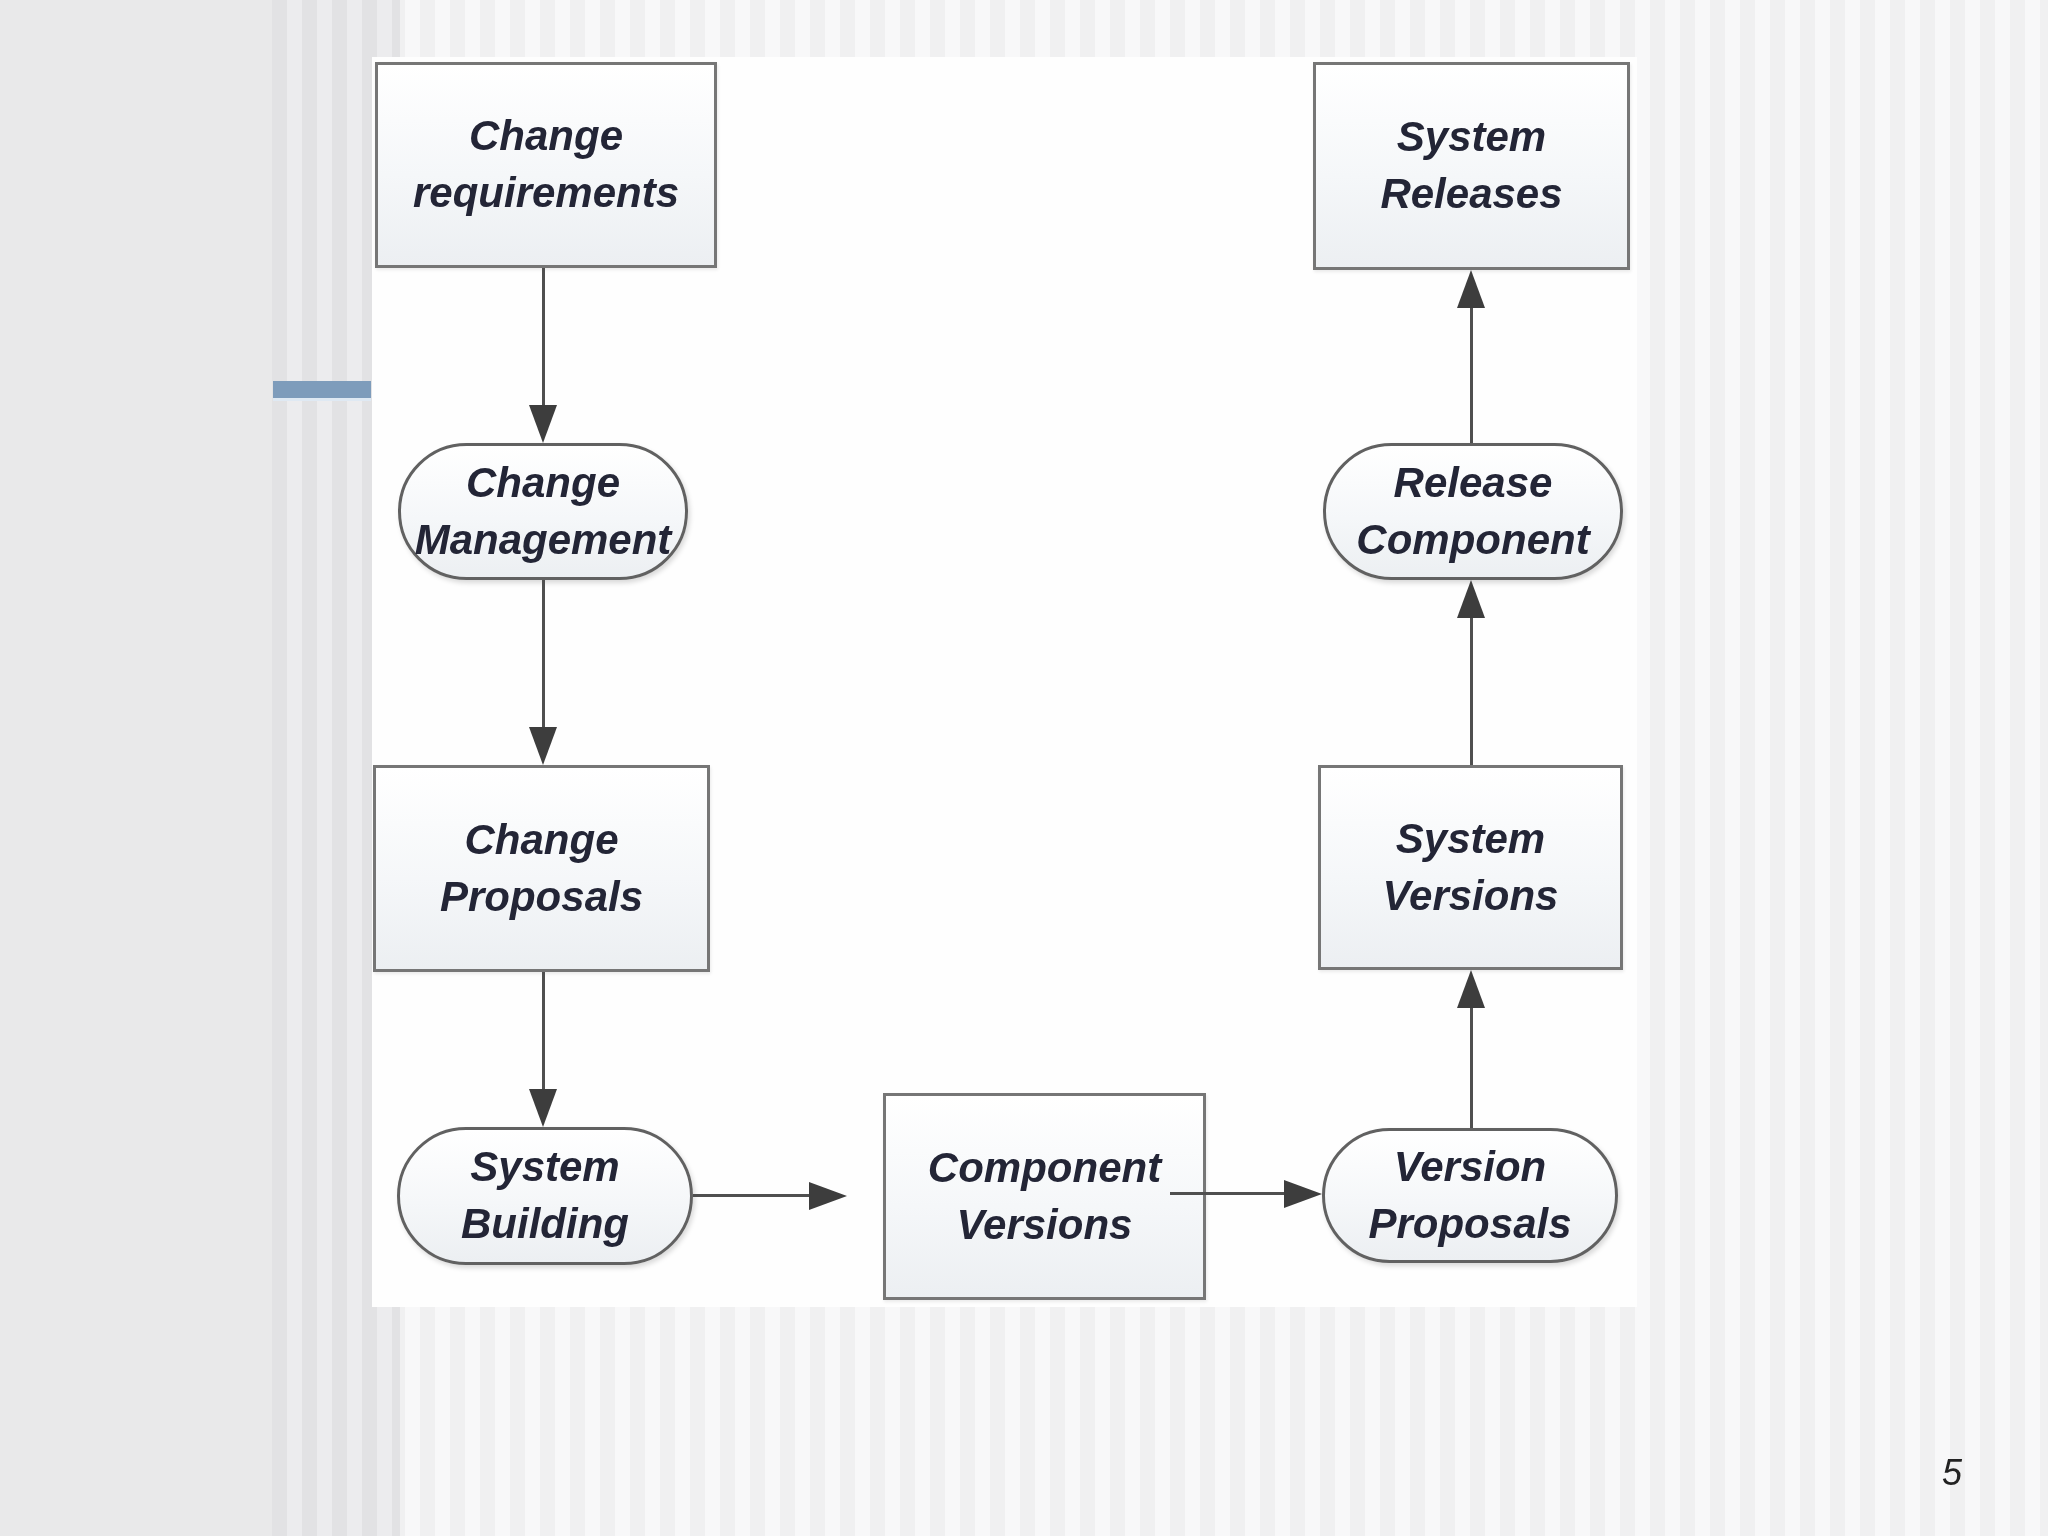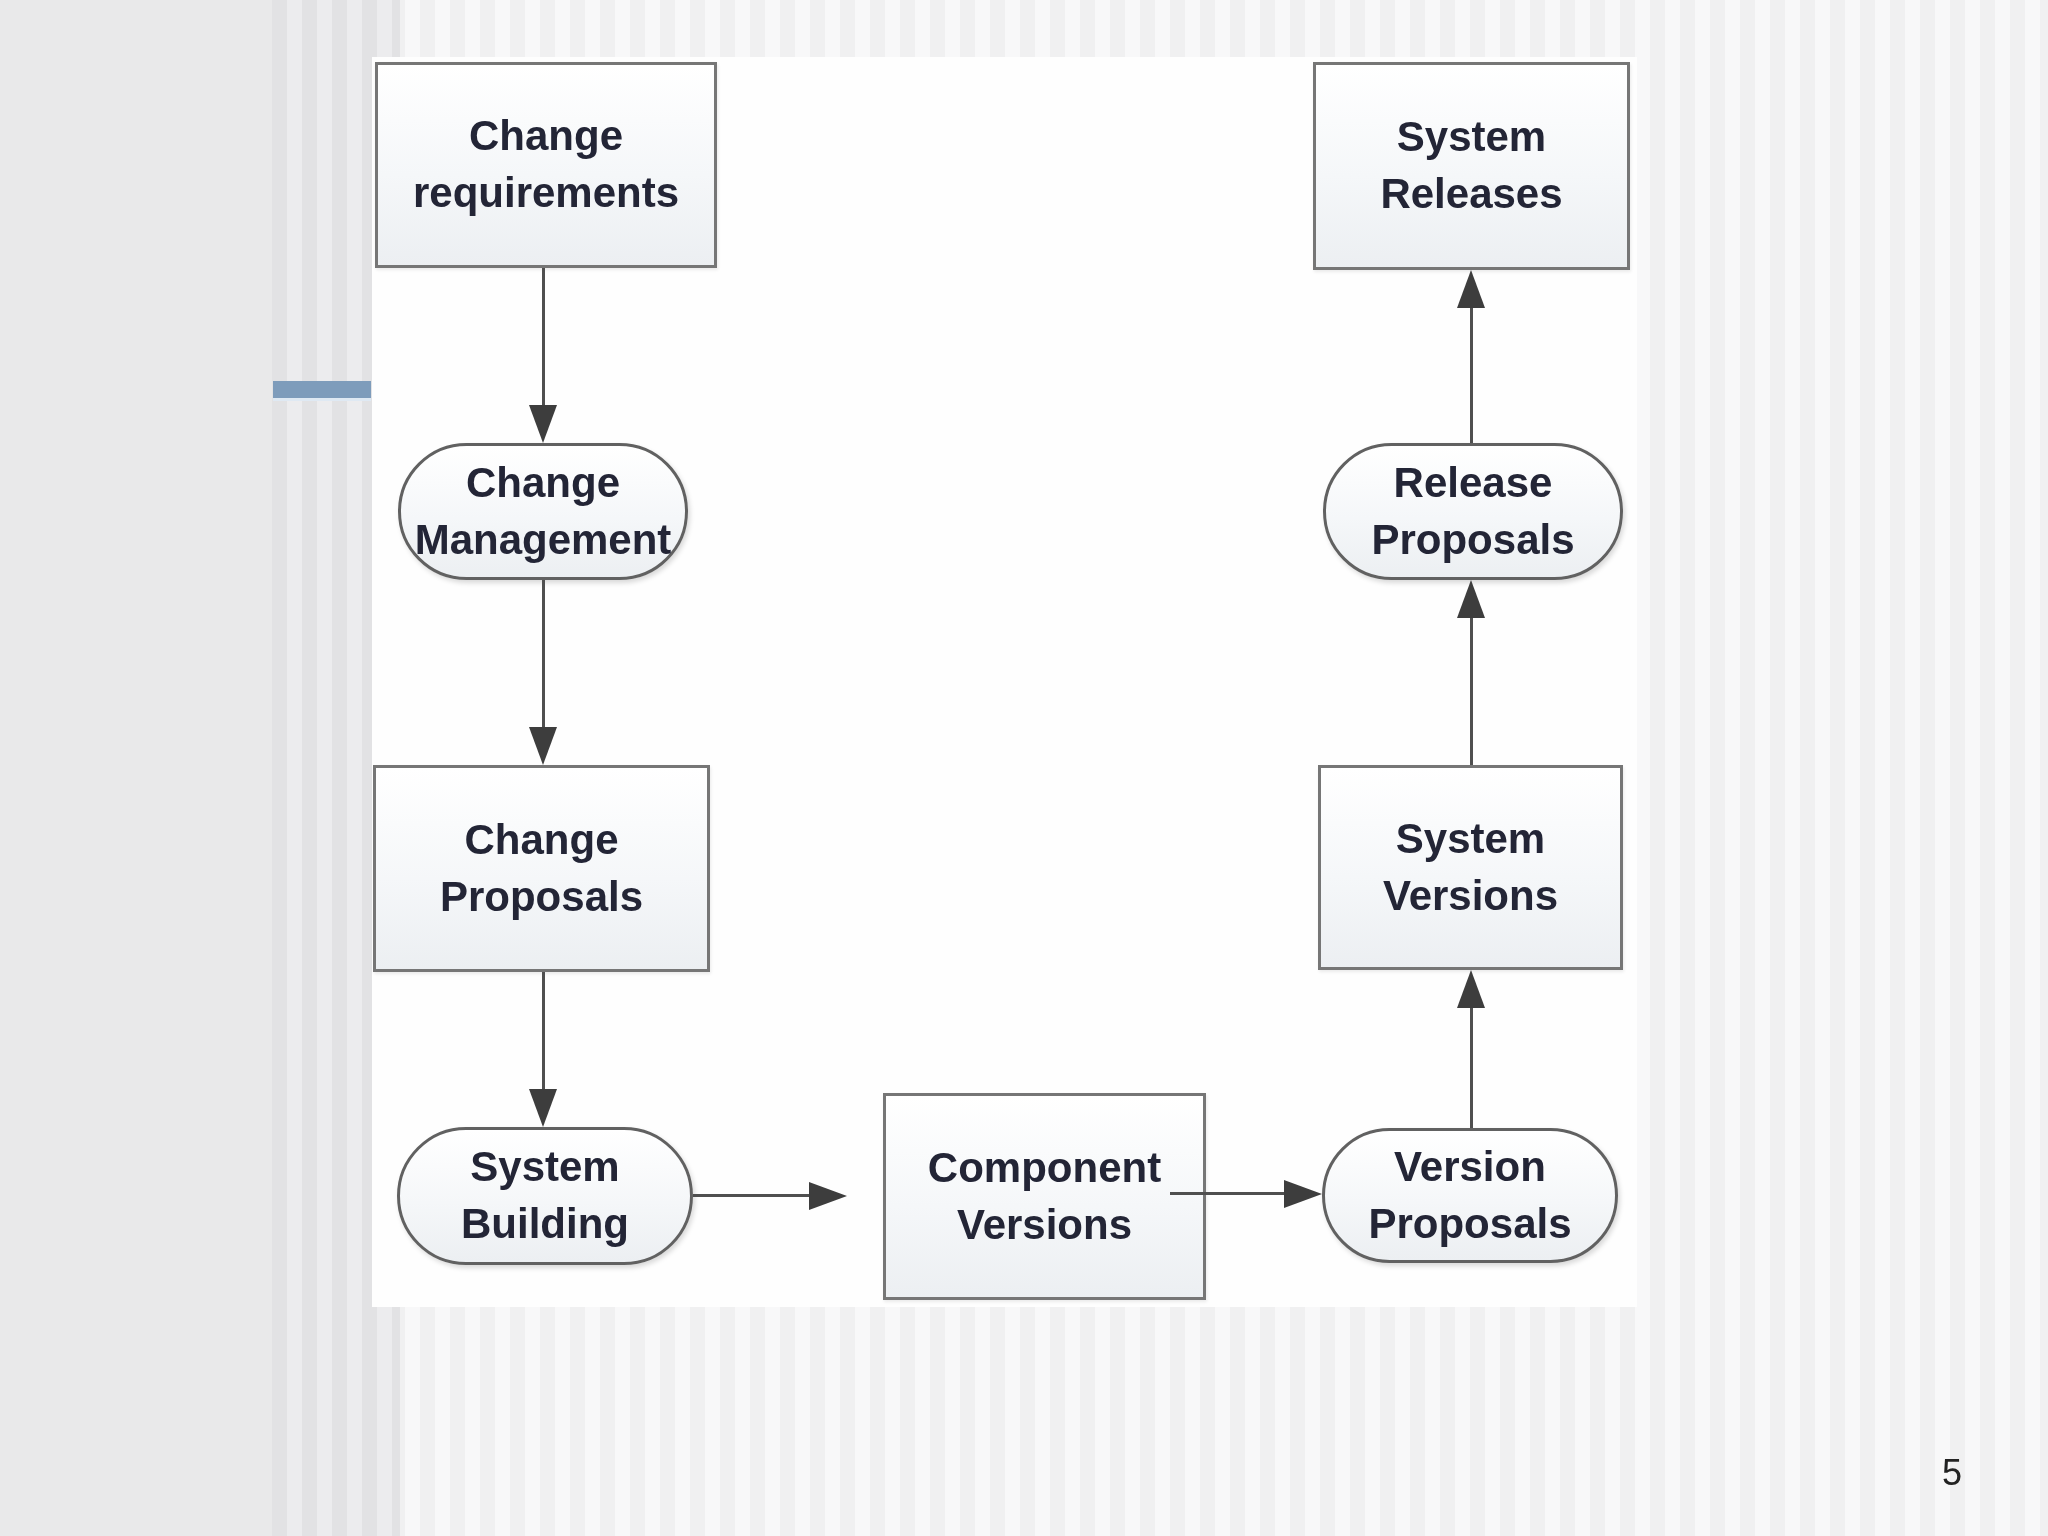--- a/index.html
+++ b/index.html
@@ -5,20 +5,21 @@
   html,body{margin:0;padding:0;background:#ffffff;}
   .slide{
     position:relative;
     width:2048px;height:1536px;
     overflow:hidden;
     font-family:"Liberation Sans", sans-serif;
     
     background:repeating-linear-gradient(90deg,
       #f0f0f1 0px, #f0f0f1 15px,
       #f8f8f9 15px, #f8f8f9 30px);
+    font-style:italic;
   }
   
   .stripe-band{
     position:absolute;left:272px;top:0;width:128px;height:1536px;
     background:repeating-linear-gradient(90deg,
       #e2e2e4 0px, #e2e2e4 15px,
       #ececee 15px, #ececee 30px);
   }
   
   .left-panel{
@@ -86,21 +87,21 @@
   <div class="node" style="left:847px;top:1093px;width:323px;height:207px;margin-left:36px;">Component
 Versions</div>
 
   <div class="node rounded" style="left:1322px;top:1128px;width:296px;height:135px;">Version
 Proposals</div>
 
   <div class="node" style="left:1318px;top:765px;width:305px;height:205px;">System
 Versions</div>
 
   <div class="node rounded" style="left:1323px;top:443px;width:300px;height:137px;">Release
-Proposals</div>
+Component</div>
 
   <div class="node" style="left:1313px;top:62px;width:317px;height:208px;">System
 Releases</div>
 
   <div class="line vline" style="left:542px;top:268px;height:139px;"></div>
   <div class="ah ah-down" style="left:529px;top:405px;"></div>
 
   <div class="line vline" style="left:542px;top:580px;height:149px;"></div>
   <div class="ah ah-down" style="left:529px;top:727px;"></div>
 

